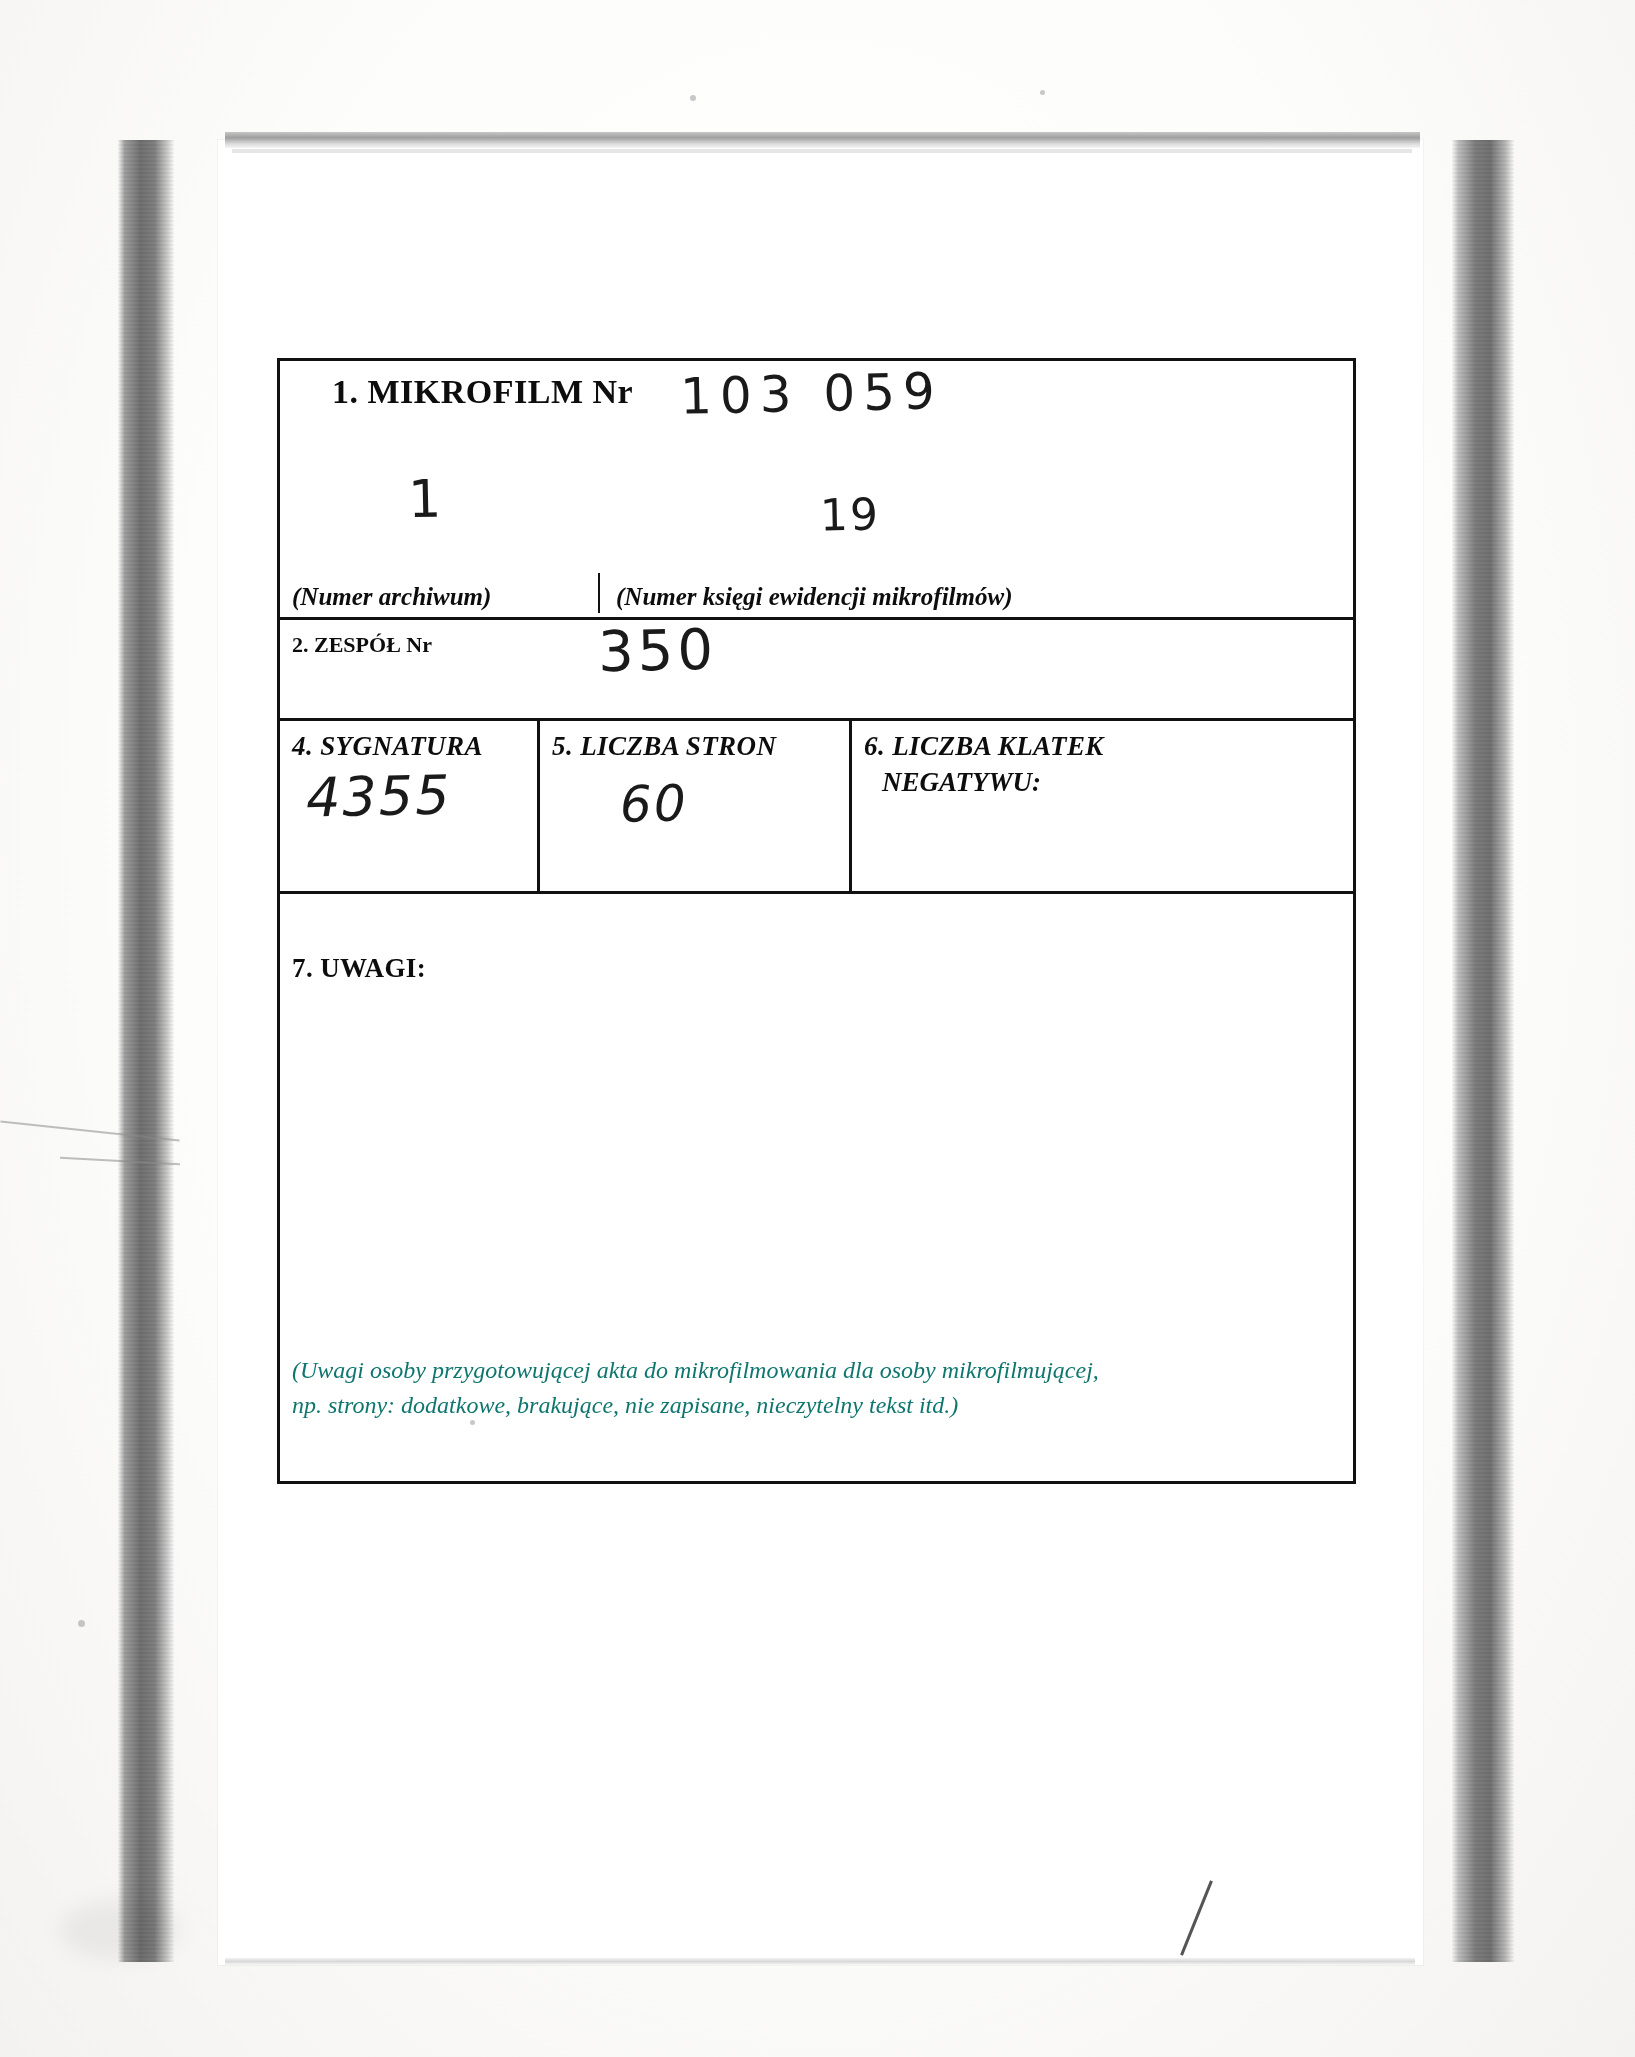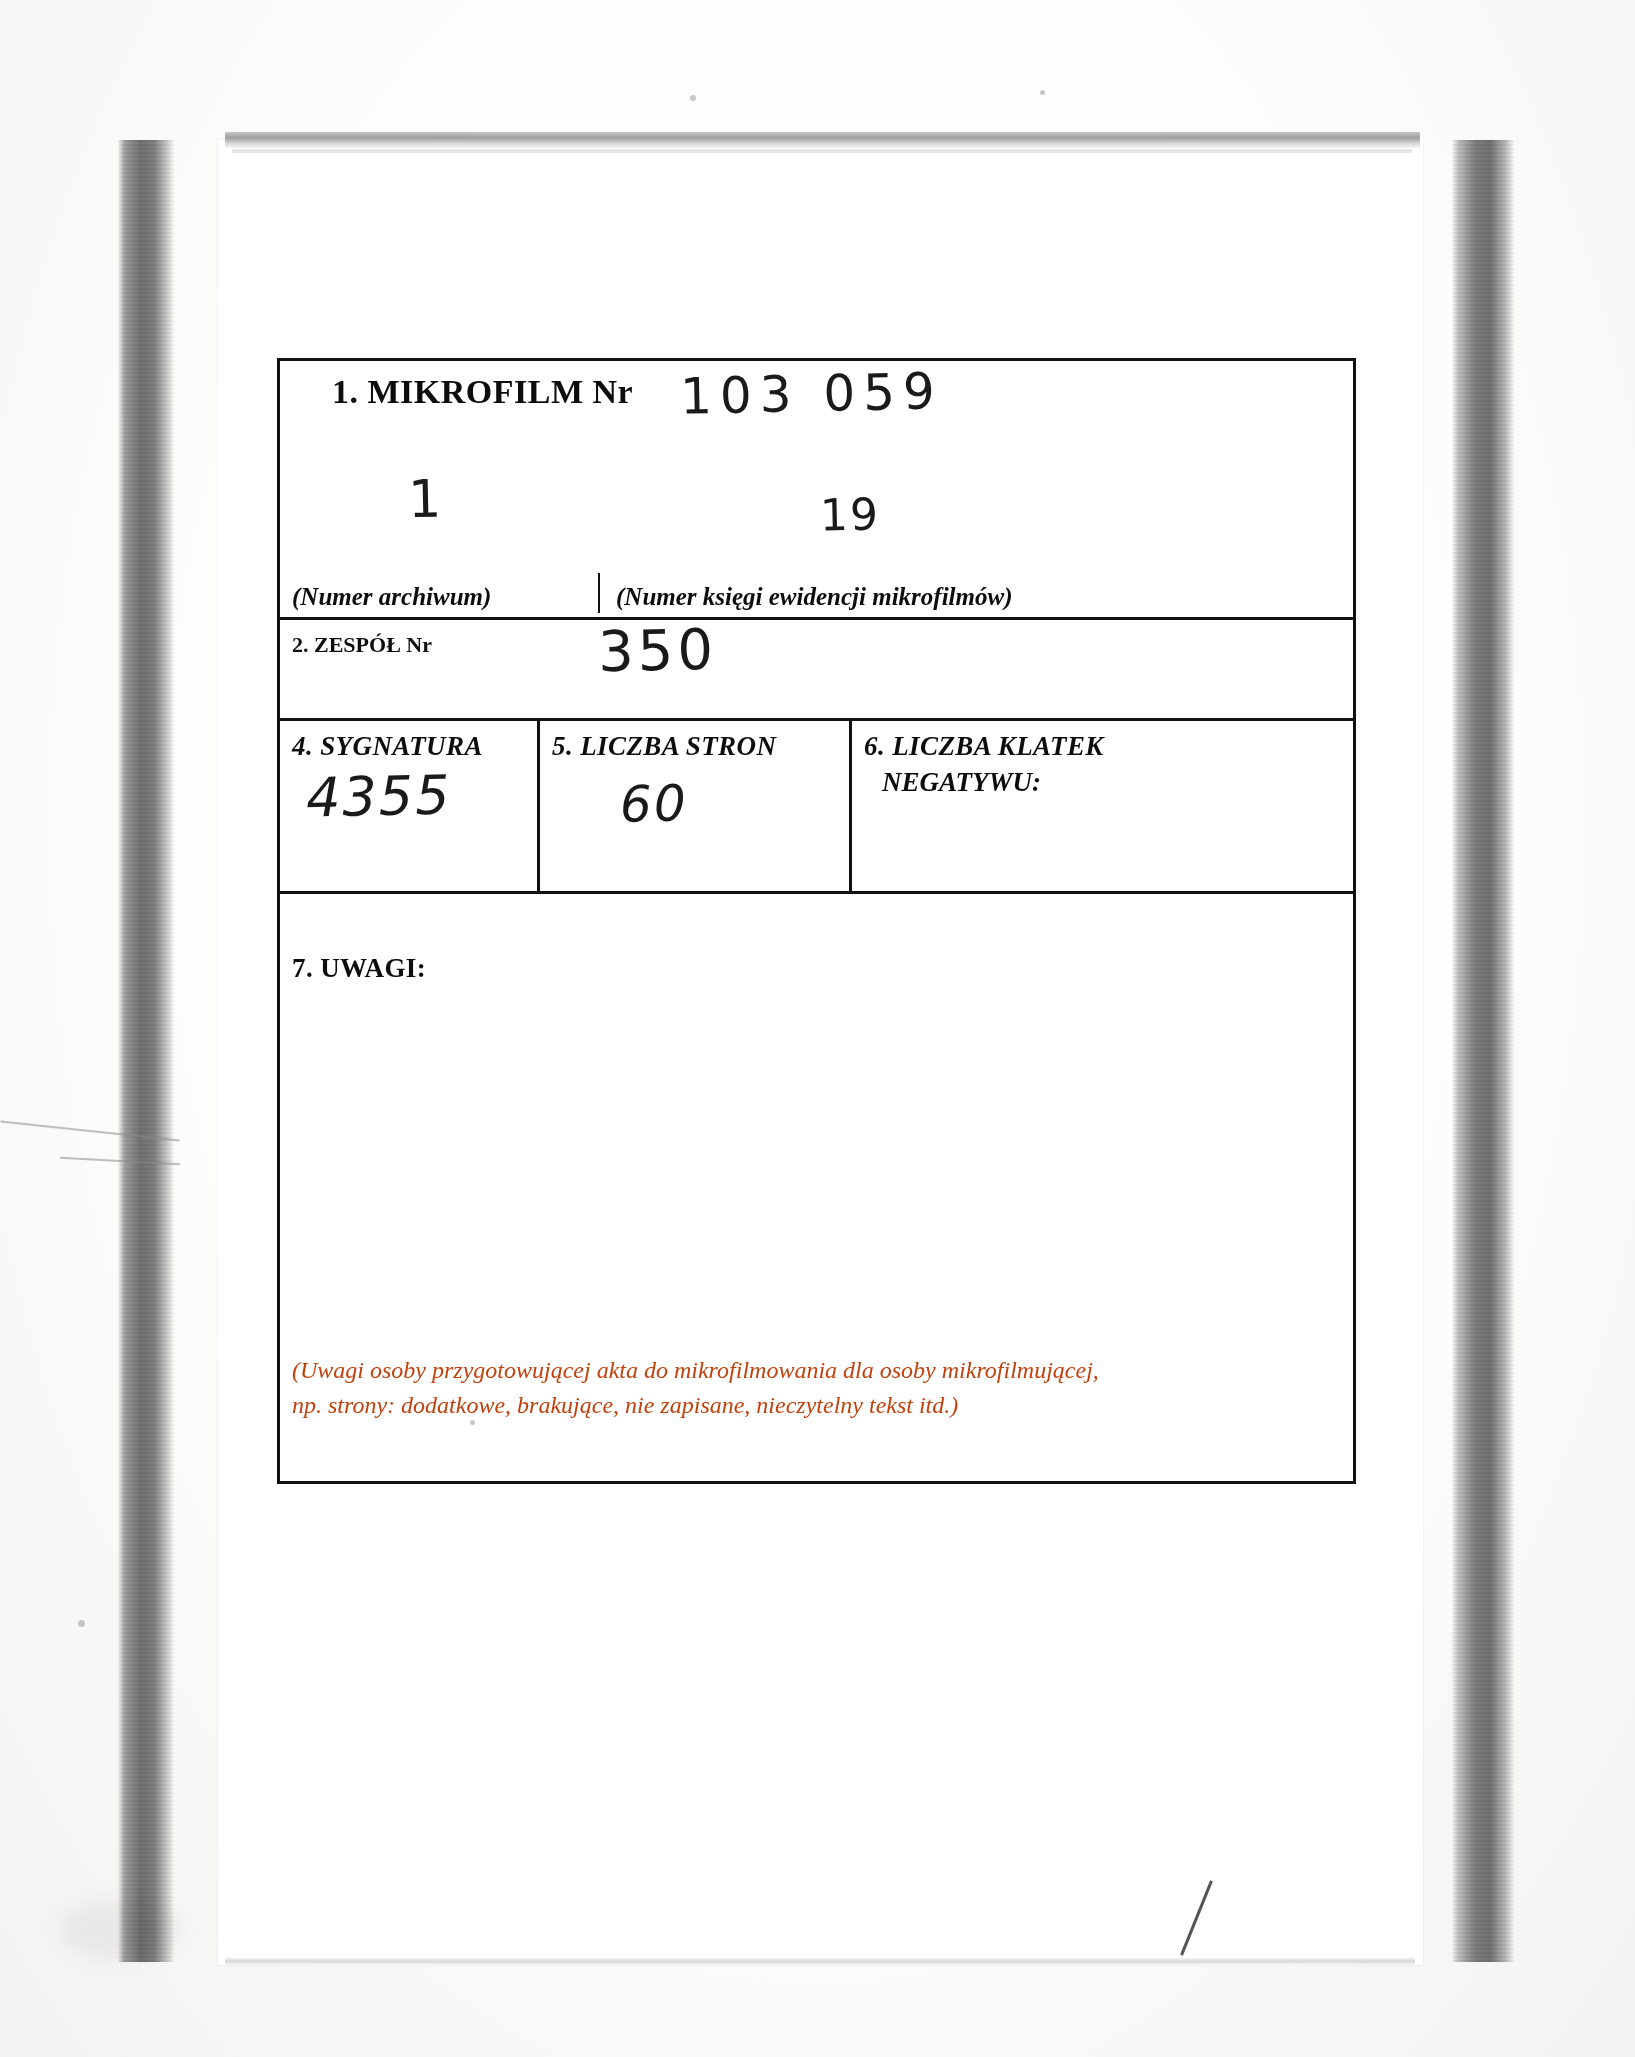--- a/index.html
+++ b/index.html
@@ -298,21 +298,21 @@
     letter-spacing: .4px;
   }
   .r5 .footnote {
     position: absolute;
     left: 12px;
     bottom: 58px;
     width: 1030px;
     font-size: 24px;
     font-style: italic;
     line-height: 1.45;
-    color: #c2410c;
+    color: #0f766e;
   }
 
   .speck {
     position: absolute;
     background: #9a9a9a;
     border-radius: 50%;
     opacity: .55;
   }
   .pen-stroke {
     position: absolute;

